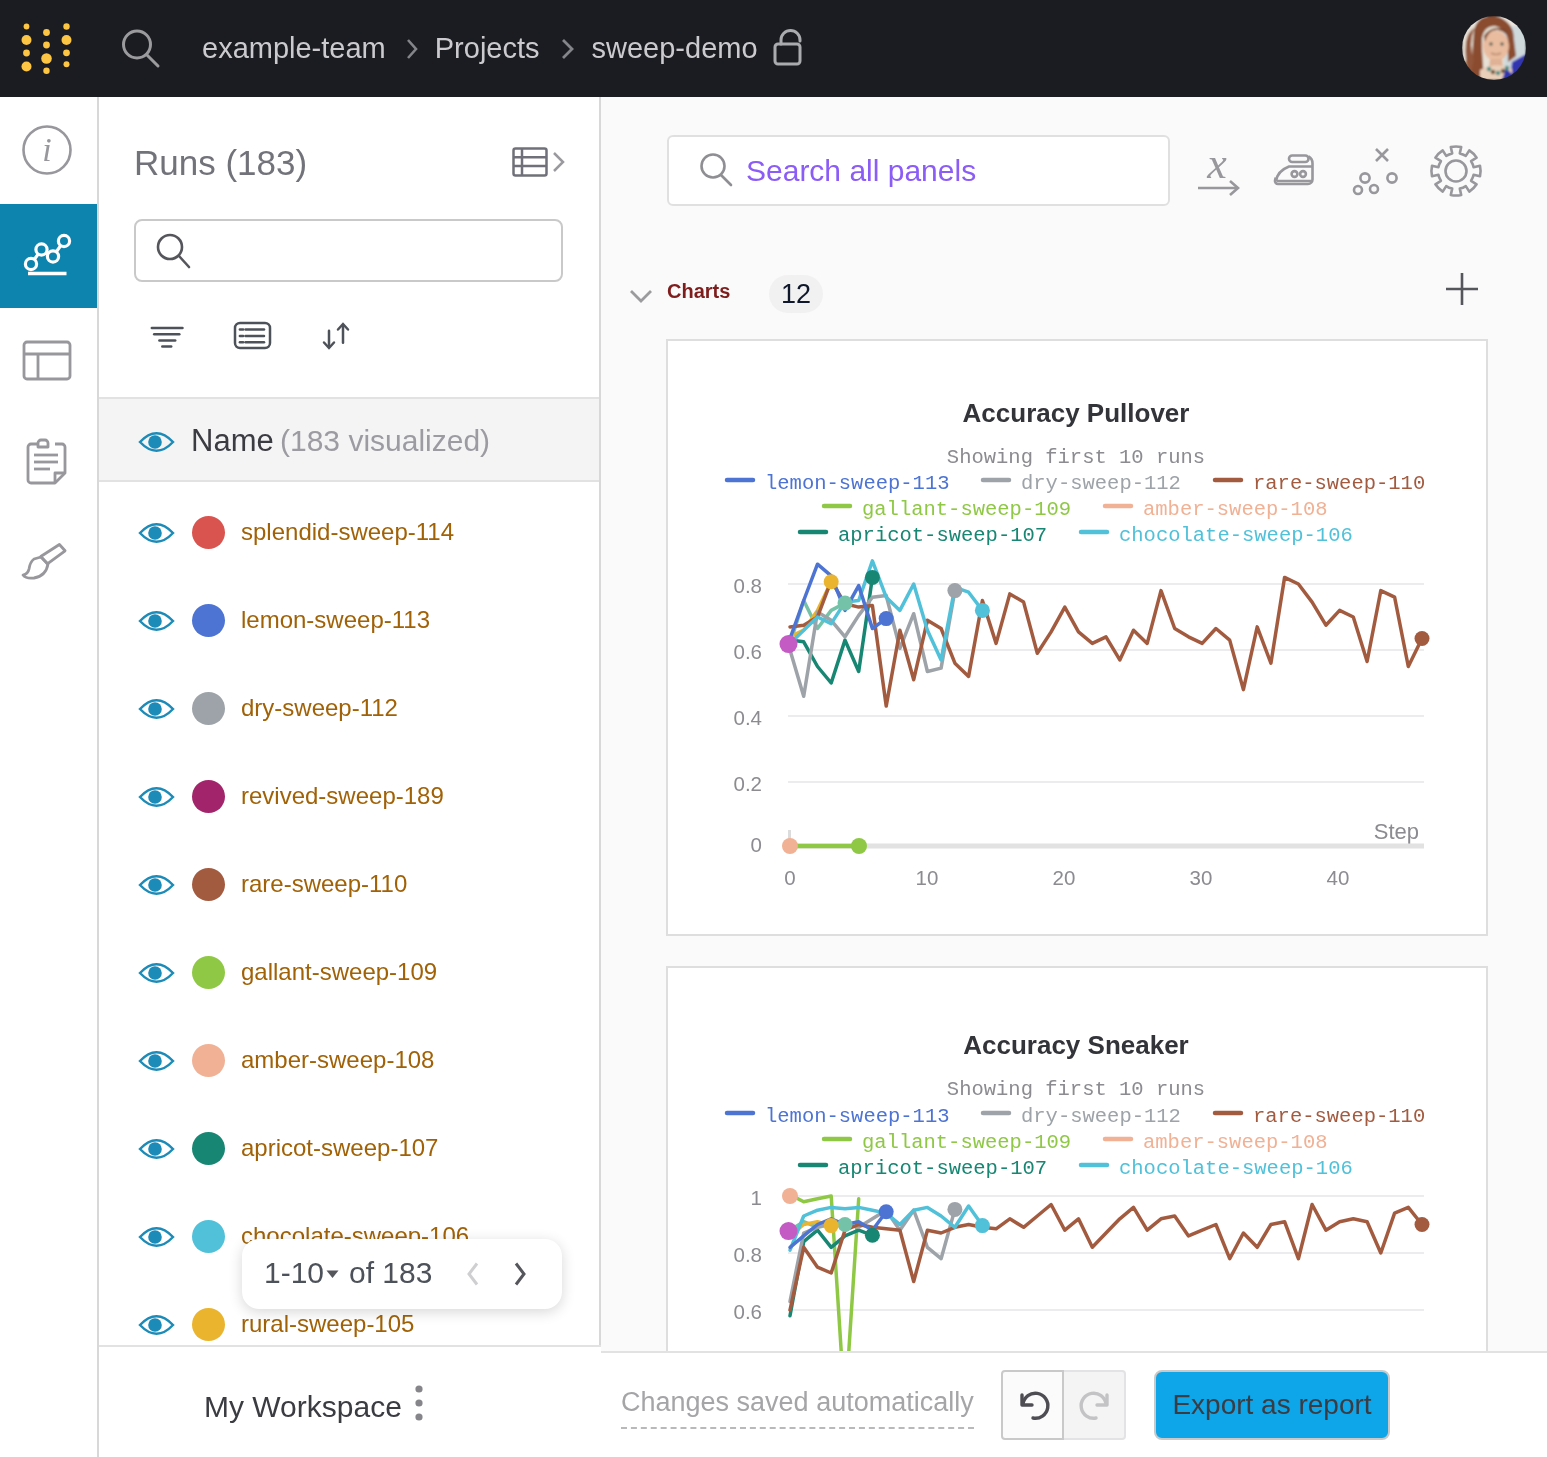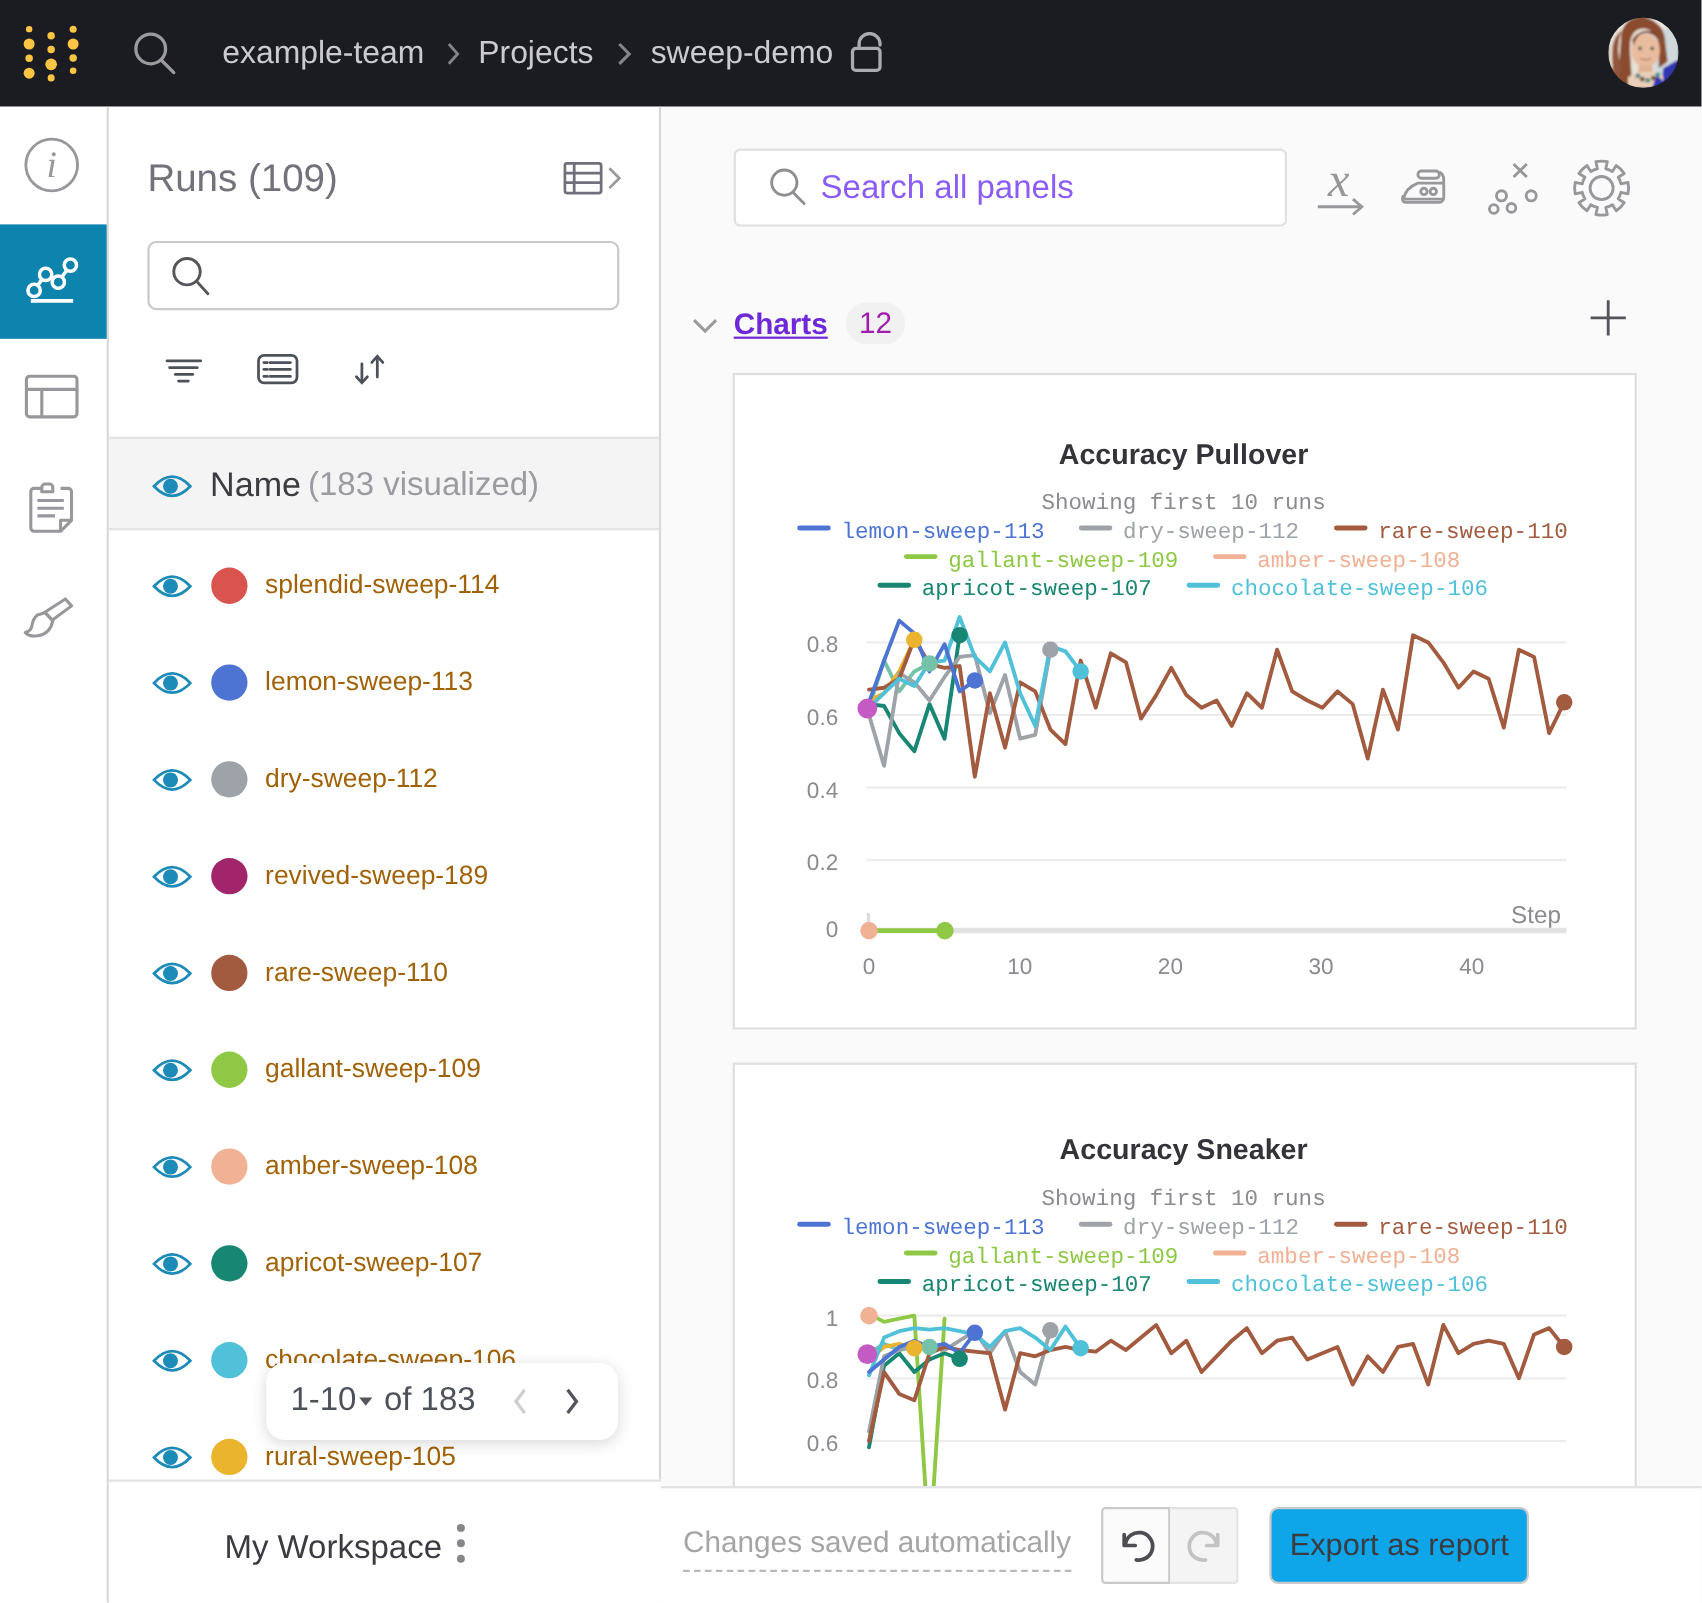--- a/index.html
+++ b/index.html
@@ -21,22 +21,22 @@
 .runrow { position:absolute; left:0; width:500px; height:88px; }
 .rundot { position:absolute; left:93px; top:27px; width:33px; height:33px; border-radius:50%; }
 .runname { position:absolute; left:142px; top:44px; transform:translateY(-52%); font-size:24px; color:#a16207; white-space:nowrap; }
 
 #wsbar { position:absolute; left:99px; top:1345px; width:502px; height:112px; background:#fff; border-top:2px solid #e2e2e2;padding-left:20px; }
 
 #main { position:absolute; left:601px; top:97px; width:946px; height:1254px; background:#fafafa; }
 #panelsearch { position:absolute; left:66px; top:38px; width:503px; height:71px; background:#fff; border:2px solid #e0e0e0; border-radius:6px; }
 #panelsearch span { position:absolute; left:77px; top:17px; font-size:30px; color:#8b5cf6; }
 #chartshdr { position:absolute; left:0; top:170px; width:946px; height:60px; }
-#chartshdr .txt { position:absolute; left:66px; top:13px; font-size:27px; font-weight:bold; color:#6d28d9;text-decoration:underline; }
-#chartshdr .pill { position:absolute; left:168px; top:8px; width:54px; height:38px; line-height:38px; text-align:center; background:#f1f1f2; border-radius:19px; font-size:27px; color:#a21caf; }
+#chartshdr .txt { position:absolute; left:66px; top:13px; font-size:20px; font-weight:bold; color:#7f1d1d; }
+#chartshdr .pill { position:absolute; left:168px; top:8px; width:54px; height:38px; line-height:38px; text-align:center; background:#f1f1f2; border-radius:19px; font-size:27px; color:#0f172a; }
 .panel { position:absolute; left:65px; width:822px; background:#fff; border:2px solid #dedede; }
 #panel1 { top:242px; height:597px; }
 #panel2 { top:869px; height:482px; }
 
 #bottombar { position:absolute; left:601px; top:1351px; width:946px; height:106px; background:#fff; border-top:2px solid #e2e2e2; }
 #saved { position:absolute; left:20px; top:34px; font-size:27px; color:#a5a5a8; border-bottom:2px dashed #b9b9bc; padding-bottom:9px; }
 #undoredo { position:absolute; left:400px; top:17px; width:125px; height:70px; }
 #undo { position:absolute; left:0; top:0; width:63px; height:70px; background:#fbfbfb; border:2px solid #c9c9c9; border-radius:4px 0 0 4px; }
 #redo { position:absolute; left:63px; top:0; width:62px; height:70px; background:#f4f4f5; border:2px solid #e3e3e5; border-left:none; border-radius:0 4px 4px 0; }
 #exportbtn { position:absolute; left:553px; top:17px; width:236px; height:70px; background:#0ea5e9; border:2px solid #c9c9c9; border-radius:8px; font-size:28px; color:#3b3b42; text-align:center; line-height:66px; }
@@ -162,21 +162,21 @@
     </g>
 
     <g stroke="#97979c" fill="none" stroke-width="2.8" stroke-linejoin="round" stroke-linecap="round">
       <path d="M59 447 l6 6 -17 14 -7 -7 z" transform="rotate(3 50 455)"></path>
       <path d="M41 460 l7 7 q-2 12 -14 14 q-8 1 -11 -3 q5 -1 6 -6 q1 -7 5 -10 z"></path>
     </g>
   </svg>
 </div>
 
 <div id="runs">
-  <div id="runstitle">Runs (109)</div>
+  <div id="runstitle">Runs (183)</div>
   <svg class="abs" style="left:413px;top:46px" width="68" height="40" viewBox="0 0 68 40">
     <g fill="none" stroke="#70707a" stroke-width="2.5">
       <rect x="1.5" y="5.5" width="33" height="27" rx="2"></rect>
       <line x1="1.5" y1="14.3" x2="34.5" y2="14.3"></line>
       <line x1="1.5" y1="23" x2="34.5" y2="23"></line>
       <line x1="10" y1="5.5" x2="10" y2="32.5"></line>
     </g>
     <path d="M42 10 L51 19 L42 28" fill="none" stroke="#9a9a9e" stroke-width="2.5"></path>
   </svg>
   <div id="runsearch">

